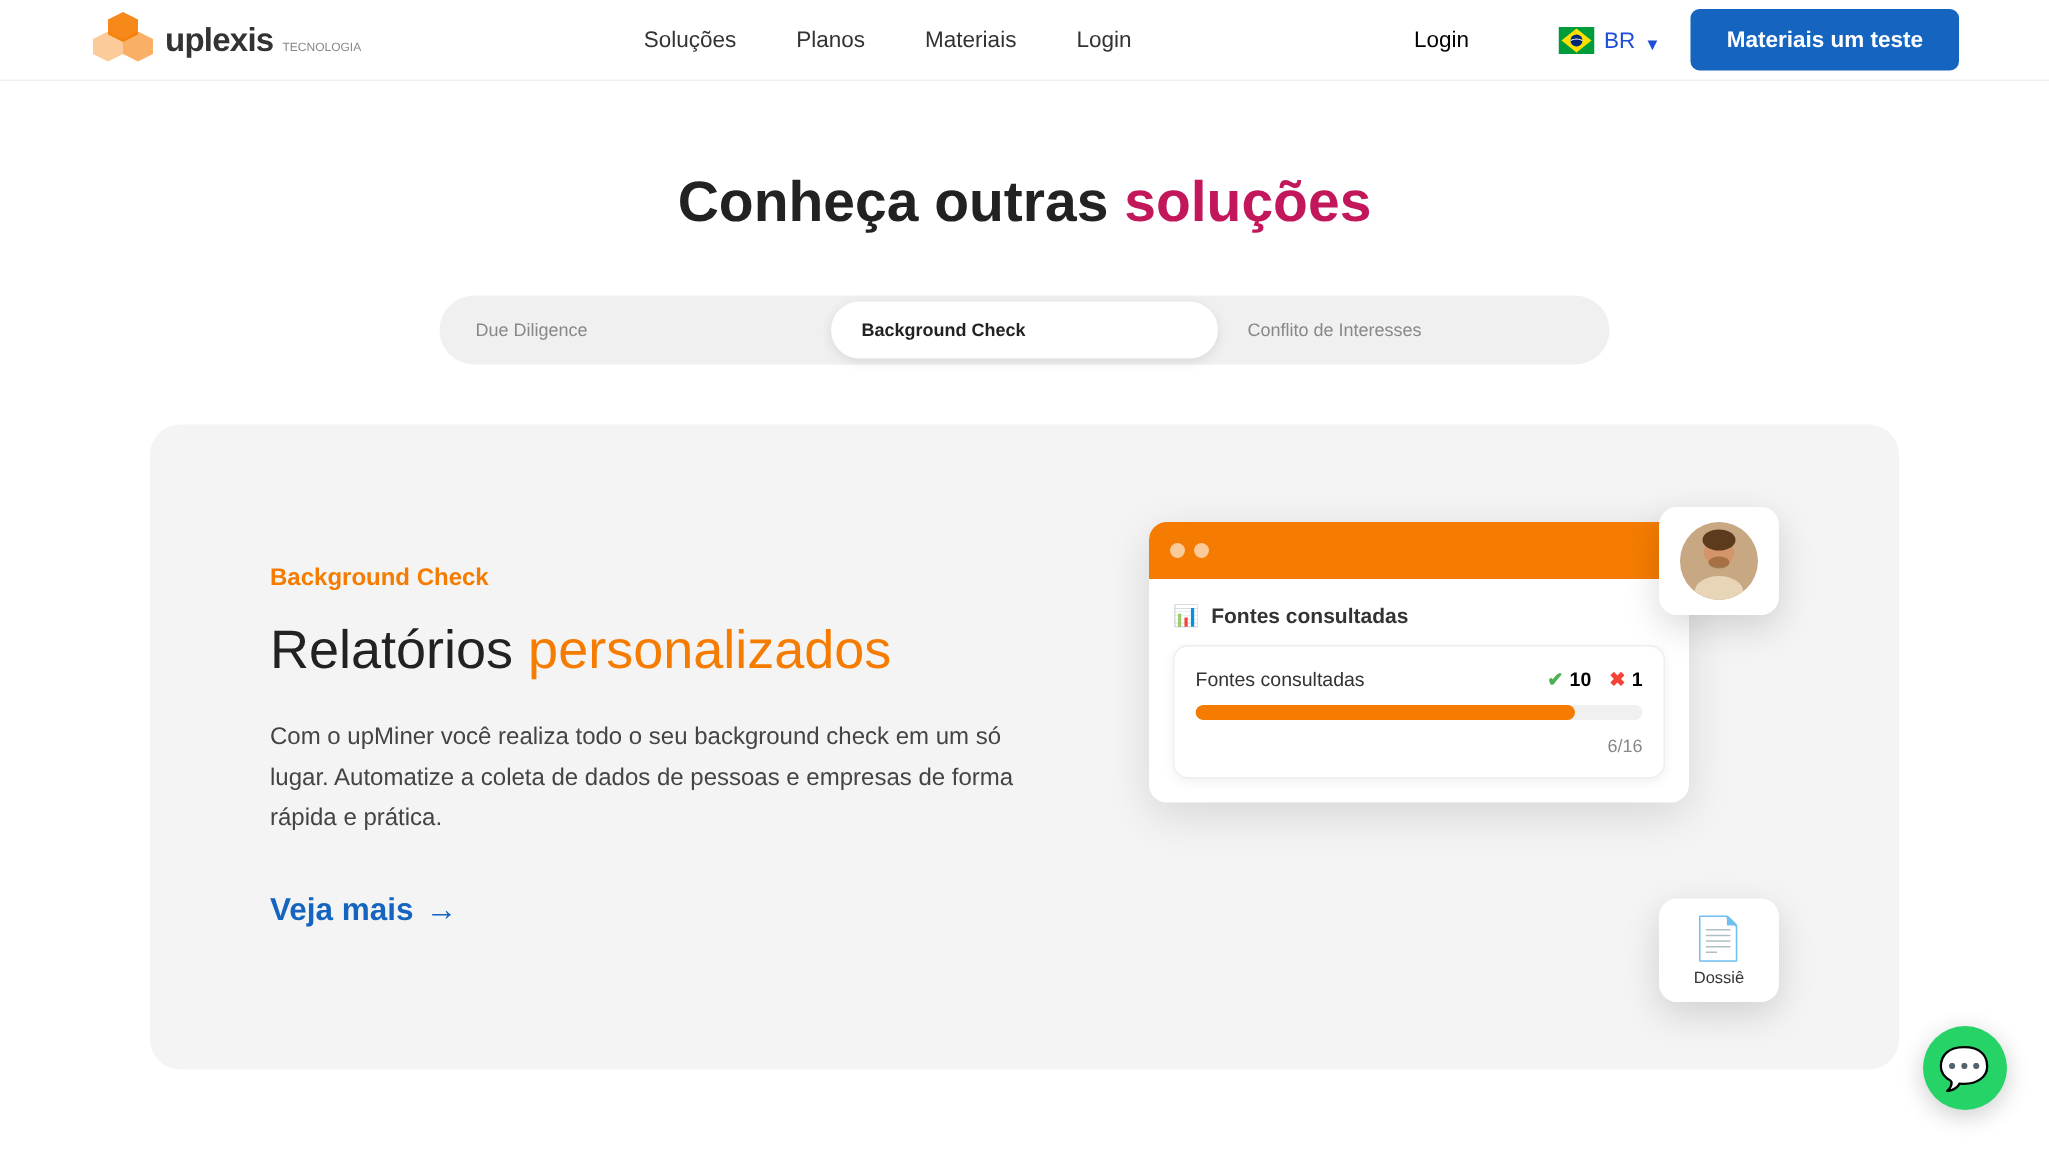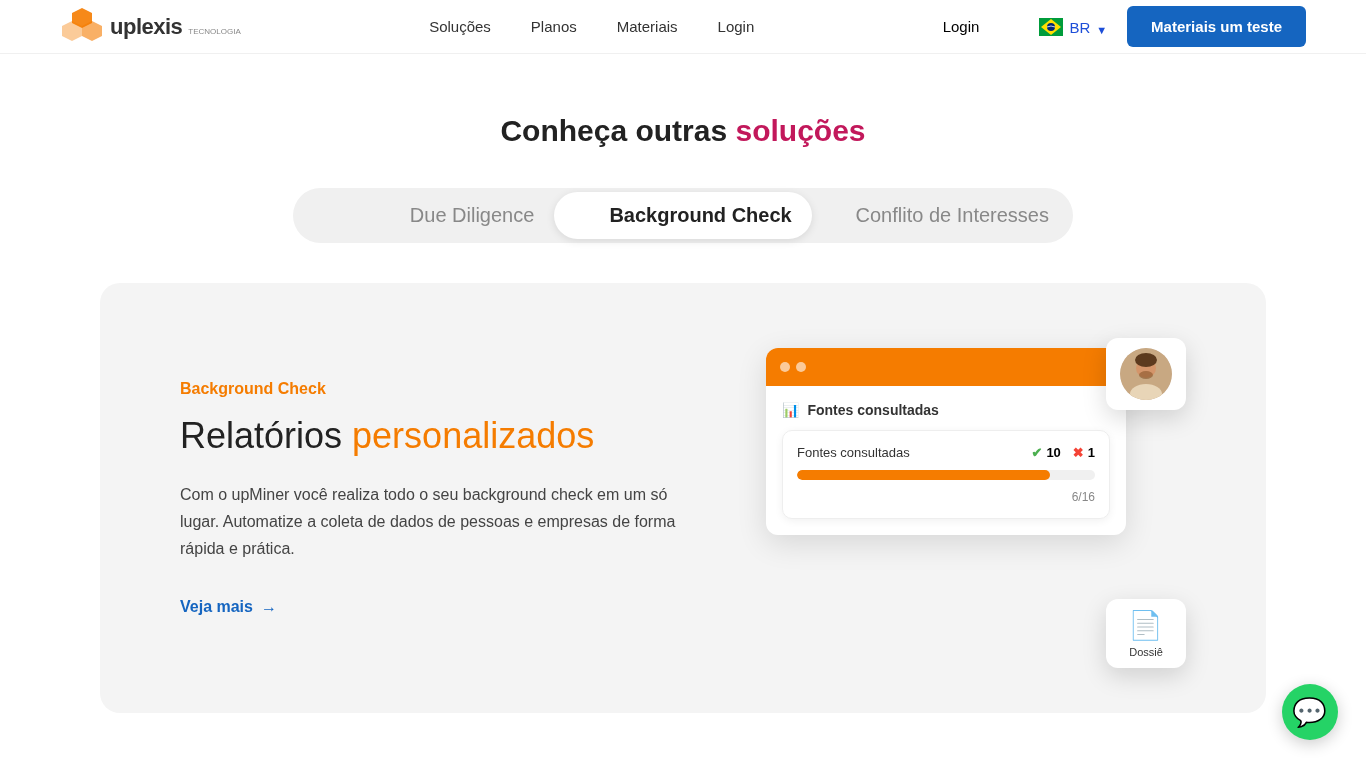--- a/index.html
+++ b/index.html
@@ -67,21 +67,21 @@
       font-weight: 600;
       cursor: pointer;
     }
 
     
     .main-content {
       padding: 60px 60px 0 60px;
       text-align: center;
     }
     .section-title {
-      font-size: 30px;
+      font-size: 38px;
       font-weight: 700;
       color: #222;
       margin-bottom: 40px;
     }
     .section-title .highlight {
       color: #c2185b;
     }
 
     
     .tabs-container {
@@ -94,28 +94,28 @@
       background: #f0f0f0;
       border-radius: 50px;
       padding: 4px;
       gap: 0;
       width: 780px;
     }
     .tab {
       flex: 1;
       padding: 12px 20px;
       border-radius: 50px;
-      font-size: 20px;
+      font-size: 12px;
       font-weight: 500;
       cursor: pointer;
       color: #888;
       background: transparent;
       border: none;
       transition: all 0.2s;
-      text-align: right;
+      text-align: left;
     }
     .tab.active {
       background: #fff;
       color: #222;
       font-weight: 700;
       box-shadow: 0 2px 8px rgba(0,0,0,0.1);
     }
 
     
     .content-panel {
@@ -151,21 +151,21 @@
     .content-description {
       font-size: 16px;
       color: #444;
       line-height: 1.7;
       margin-bottom: 36px;
     }
     .see-more-link {
       display: flex;
       align-items: center;
       gap: 8px;
-      font-size: 16px;
+      font-size: 21px;
       font-weight: 600;
       color: #1565c0;
       cursor: pointer;
       text-decoration: none;
     }
 
     
     .content-right {
       position: relative;
       width: 420px;

